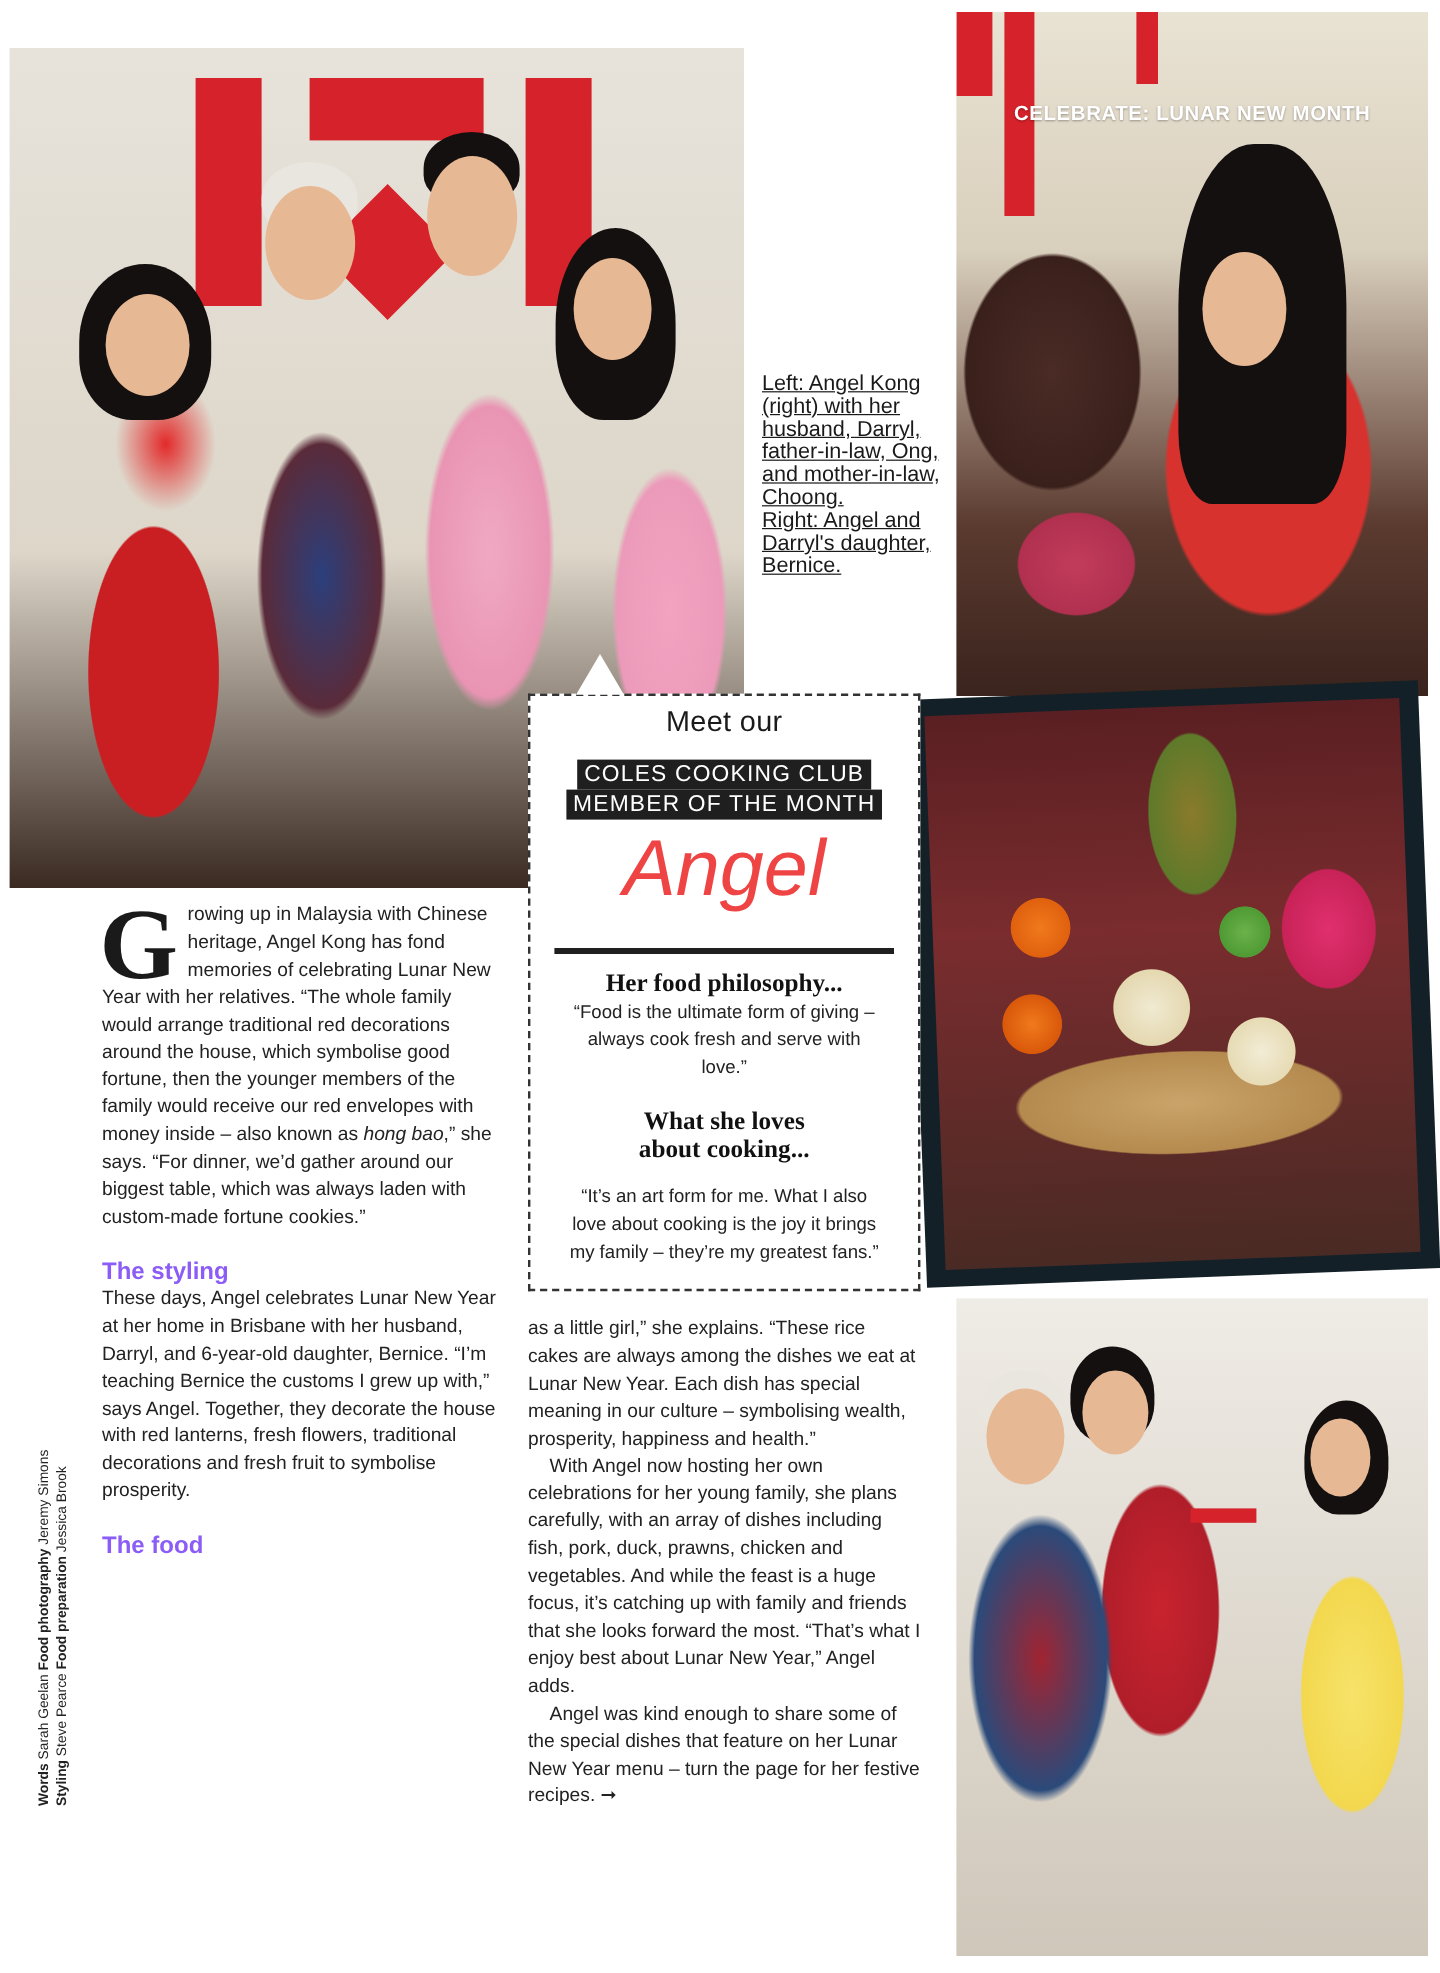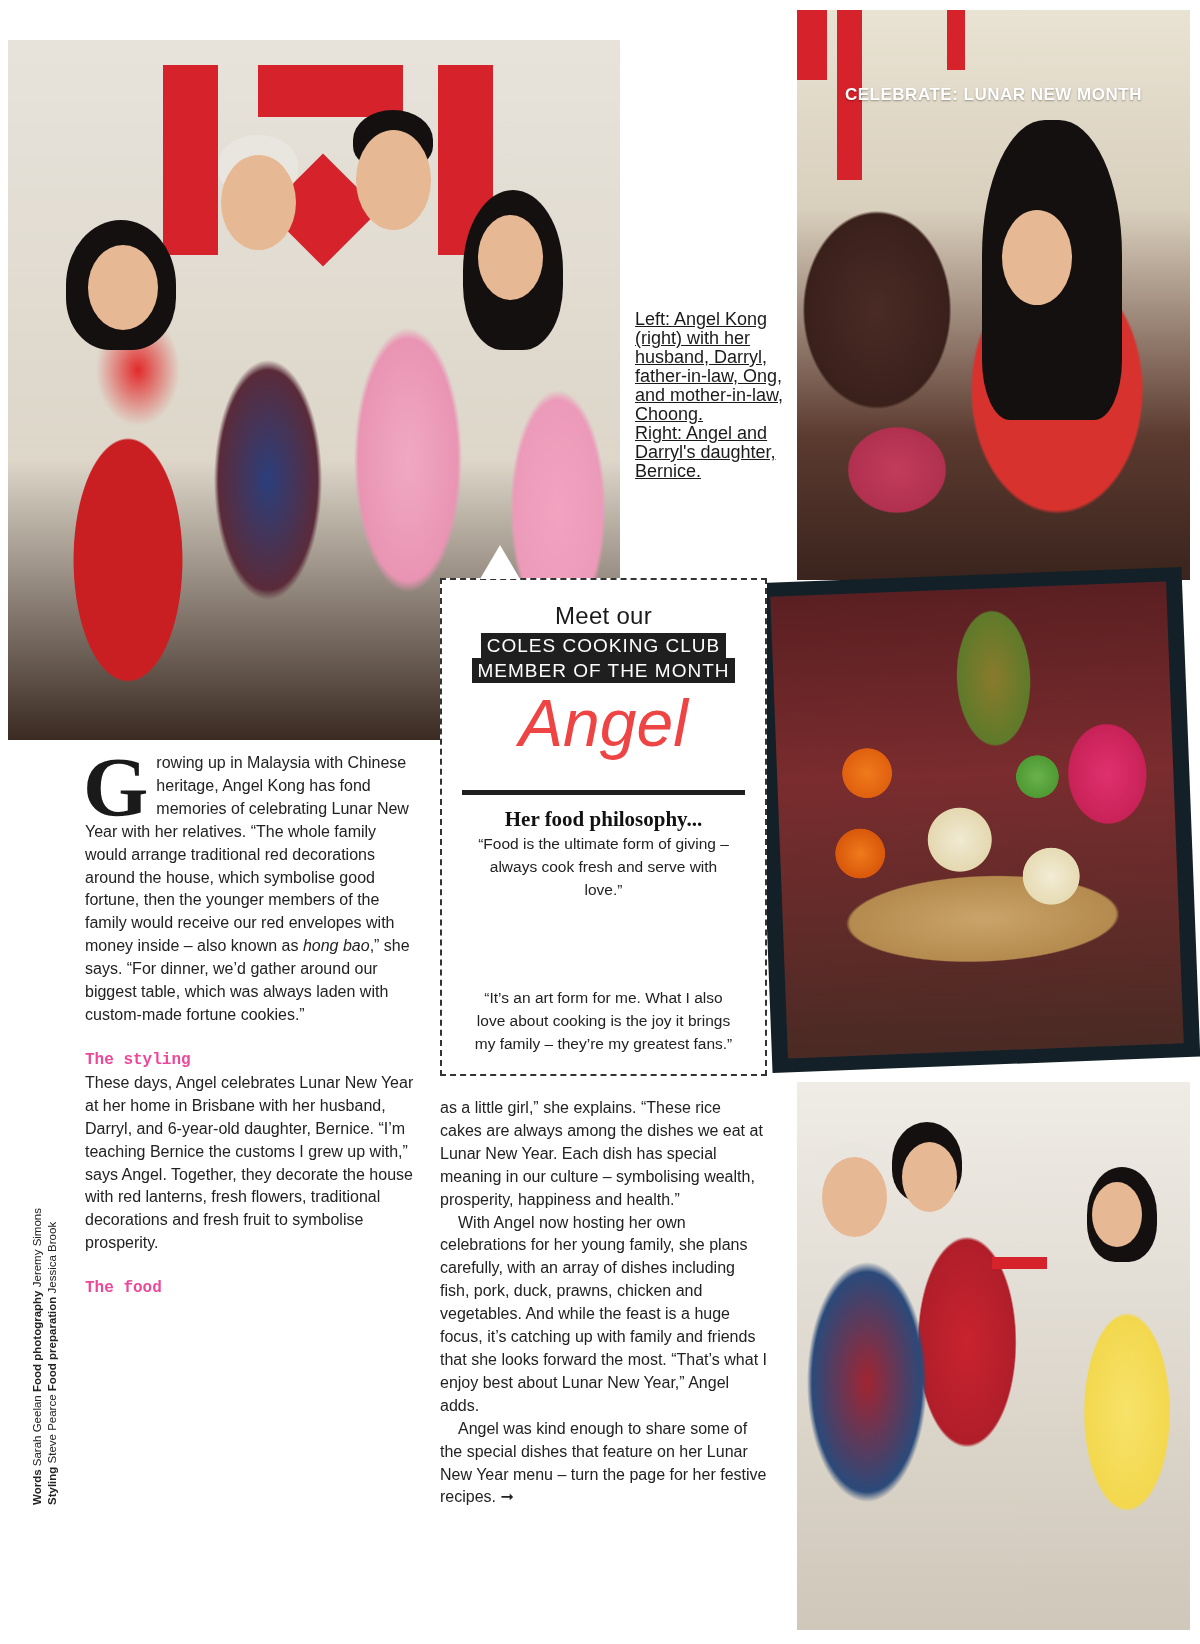--- a/index.html
+++ b/index.html
@@ -58,42 +58,42 @@
 
   
   #caption { left: 635px; top: 310px; width: 160px; font-size: 18px; line-height: 19px; color: #1a1a1a; text-decoration: underline; }
 
   
   #feature-box { left: 440px; top: 578px; width: 327px; height: 498px;
     border: 2px dashed #333; box-sizing: border-box; background: #fff; }
   #feature-pointer { left: 480px; top: 545px; width: 0; height: 0;
     border-left: 20px solid transparent; border-right: 20px solid transparent; border-bottom: 34px solid #fff; }
   .feature-inner { position: absolute; left: 0; right: 0; text-align: center; }
-  #meet-our { top: 22px; font-size: 24px; color: #1a1a1a; letter-spacing: 0.3px; }
+  #meet-our { top: 8px; font-size: 24px; color: #1a1a1a; letter-spacing: 0.3px; }
   .club-band { display: inline-block; background: #1f1f1f; color: #fff; font-size: 19px; letter-spacing: 1px;
     padding: 1px 6px; line-height: 23px; }
   #club-line1 { top: 53px; text-align: center; }
   #club-line2 { top: 78px; }
   #angel-script { top: 105px; font-family: Liberation Sans, sans-serif; font-style: italic; font-size: 66px; color: #ef4444; }
   #feature-rule { position: absolute; left: 20px; right: 20px; top: 210px; height: 5px; background: #1f1f1f; }
   .feature-heading { font-family: "Liberation Serif", "DejaVu Serif", serif; font-weight: bold; font-size: 21px; color: #111; line-height: 23px; }
   .feature-quote { font-size: 15.5px; line-height: 23px; color: #222; padding: 0 30px; }
   #phil-heading { top: 228px; }
   #phil-quote { top: 252px; }
   #loves-heading { top: 343px; }
   #loves-quote { top: 390px; margin-top: 16px; }
 
   
   .body-col { position: absolute; font-size: 16px; line-height: 22.9px; color: #222; }
   #col1 { left: 85px; top: 752px; width: 330px; }
   #col2 { left: 440px; top: 1097px; width: 327px; }
   .drop-cap { float: left; font-family: "Liberation Serif", "DejaVu Serif", serif; font-weight: bold;
     font-size: 84px; line-height: 64px; margin: 4px 8px 0 -2px; color: #1a1a1a; }
-  .section-heading { font-family: Liberation Mono, monospace; font-weight: bold; font-size: 16px;
-    margin: 21px 0 0 0; line-height: 24px; color: #ec4899; }
+  .section-heading { font-family: Liberation Sans, sans-serif; font-weight: bold; font-size: 20px;
+    margin: 21px 0 0 0; line-height: 24px; color: #8b5cf6; }
   p { margin: 0; }
   .indent { text-indent: 18px; }
   .arrow { font-size: 16px; }
 
   
   #credits { left: 30px; top: 1505px; transform: rotate(-90deg); transform-origin: left top;
     font-size: 11.5px; line-height: 15px; white-space: nowrap; color: #222; }
   #credits b { font-weight: bold; }
 </style>
 </head>
@@ -150,20 +150,24 @@
 </div>
 
 <div id="feature-box" class="abs">
   <div id="meet-our" class="feature-inner">Meet our</div>
   <div id="club-line1" class="feature-inner"><span class="club-band">COLES COOKING CLUB</span></div>
   <div id="club-line2" class="feature-inner"><span class="club-band">MEMBER OF THE MONTH</span></div>
   <div id="angel-script" class="feature-inner">Angel</div>
   <div id="feature-rule"></div>
   <div id="phil-heading" class="feature-inner feature-heading">Her food philosophy...</div>
   <div id="phil-quote" class="feature-inner feature-quote">“Food is the ultimate form of giving – always cook fresh and serve with love.”</div>
+  <div id="loves-heading" class="feature-inner feature-heading">
+    <div>What she loves</div>
+    <div>about cooking...</div>
+  </div>
   <div id="loves-quote" class="feature-inner feature-quote">“It’s an art form for me. What I also love about cooking is the joy it brings my family – they’re my greatest fans.”</div>
 </div>
 <div id="feature-pointer" class="abs"></div>
 
 <div id="col1" class="body-col">
   <p><span class="drop-cap">G</span><span>rowing up in Malaysia with Chinese heritage, Angel Kong has fond memories of celebrating Lunar New Year with her relatives. “The whole family would arrange traditional red decorations around the house, which symbolise good fortune, then the younger members of the family would receive our red envelopes with money inside – also known as </span><em>hong bao</em><span>,” she says. “For dinner, we’d gather around our biggest table, which was always laden with custom-made fortune cookies.”</span></p>
   <h3 class="section-heading">The styling</h3>
   <p>These days, Angel celebrates Lunar New Year at her home in Brisbane with her husband, Darryl, and 6-year-old daughter, Bernice. “I’m teaching Bernice the customs I grew up with,” says Angel. Together, they decorate the house with red lanterns, fresh flowers, traditional decorations and fresh fruit to symbolise prosperity.</p>
   <h3 class="section-heading">The food</h3>
 </div>

